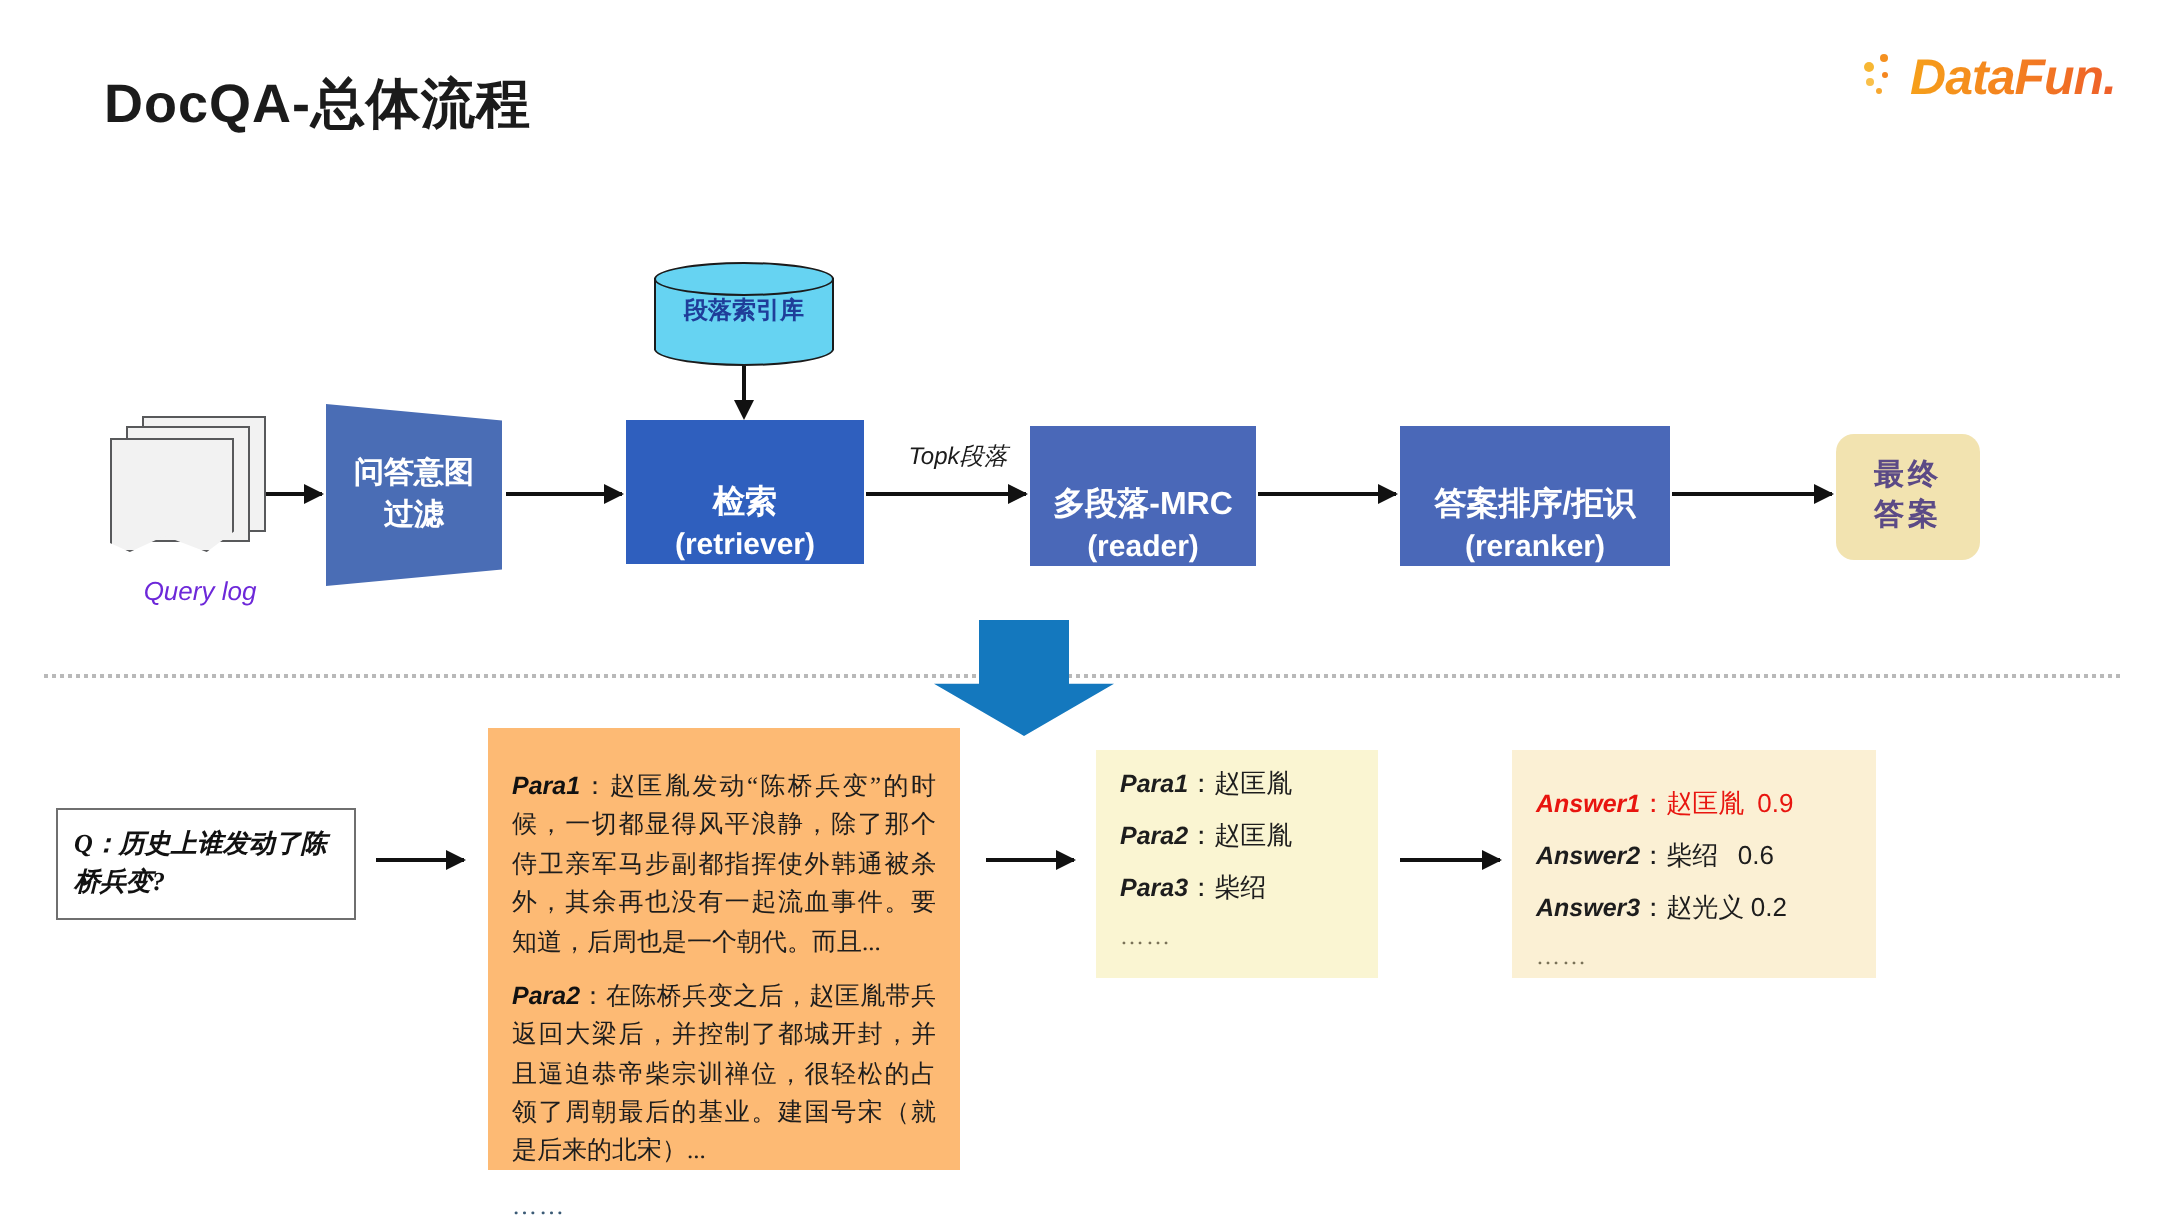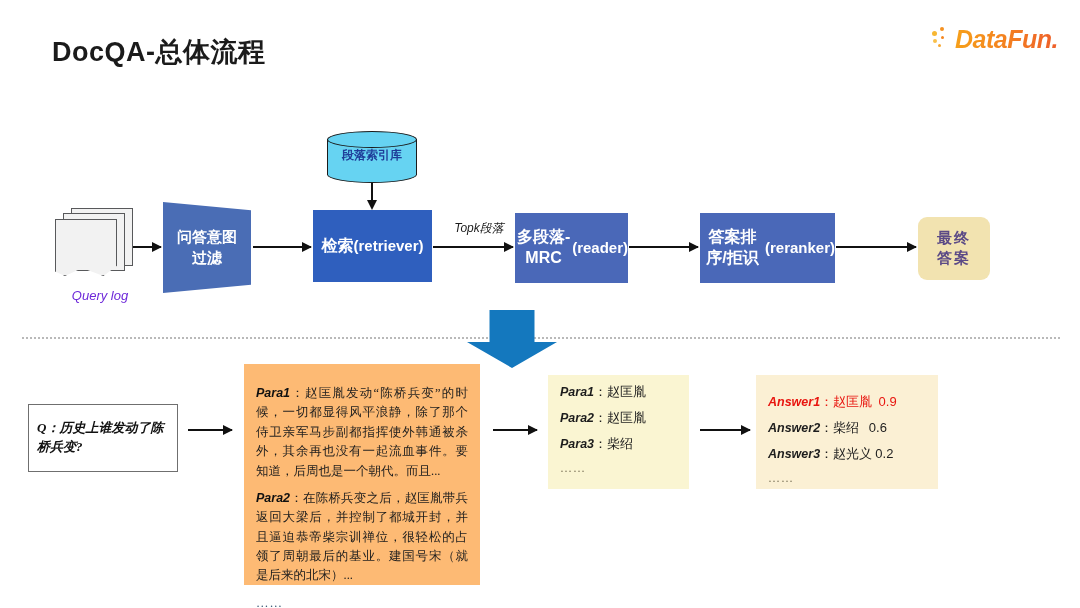--- a/index.html
+++ b/index.html
@@ -69,22 +69,22 @@
   .cyl .bot{
     position:absolute;left:0;top:35px;width:90px;height:17px;background:#66D3F2;
     border:1.4px solid #1b1b1b;border-radius:50%;box-sizing:border-box;
   }
   .cyl .lbl{
     position:absolute;left:0;top:16px;width:90px;text-align:center;
     font-size:12px;color:#1F3D99;font-weight:bold;z-index:3;
   }
 
   .boxblue{
-    position:absolute;color:#fff;display:flex;flex-direction:row;
-    align-items:center;justify-content:center;text-align:center;line-height:1.3;
+    position:absolute;color:#fff;display:flex;flex-direction:column;
+    align-items:center;justify-content:flex-end;text-align:center;line-height:1.3;
   }
   .boxblue .cn{font-size:16px;font-weight:bold;}
   .boxblue .en{font-size:15px;font-weight:bold;}
 
   #box-retriever{left:313px;top:210px;width:119px;height:72px;background:#2F5FBE;}
   #box-reader{left:515px;top:213px;width:113px;height:70px;background:#4A68B8;}
   #box-reranker{left:700px;top:213px;width:135px;height:70px;background:#4A68B8;}
 
   #box-final{
     position:absolute;left:918px;top:217px;width:72px;height:63px;
@@ -117,21 +117,21 @@
     border-top:2px dotted #B9B9B9;
   }
   .bigarrow{
     position:absolute;left:467px;top:310px;width:90px;height:58px;
     background:#1478BE;
     clip-path:polygon(25% 0,75% 0,75% 55%,100% 55%,50% 100%,0 55%,25% 55%);
   }
 
   
   #q-box{
-    position:absolute;left:28px;top:404px;width:150px;height:68px;
+    position:absolute;left:28px;top:404px;width:150px;height:56px;
     border:1.3px solid #6F6F6F;background:#fff;
     display:flex;align-items:center;justify-content:center;
     font-family:"Liberation Serif","DejaVu Serif",serif;
     font-style:italic;font-weight:bold;font-size:13px;color:#111;
     line-height:1.45;text-align:left;padding:0 8px;box-sizing:border-box;
   }
 
   #para-box{
     position:absolute;left:244px;top:364px;width:236px;height:221px;
     background:#fdba74;padding:20px 12px;box-sizing:border-box;

